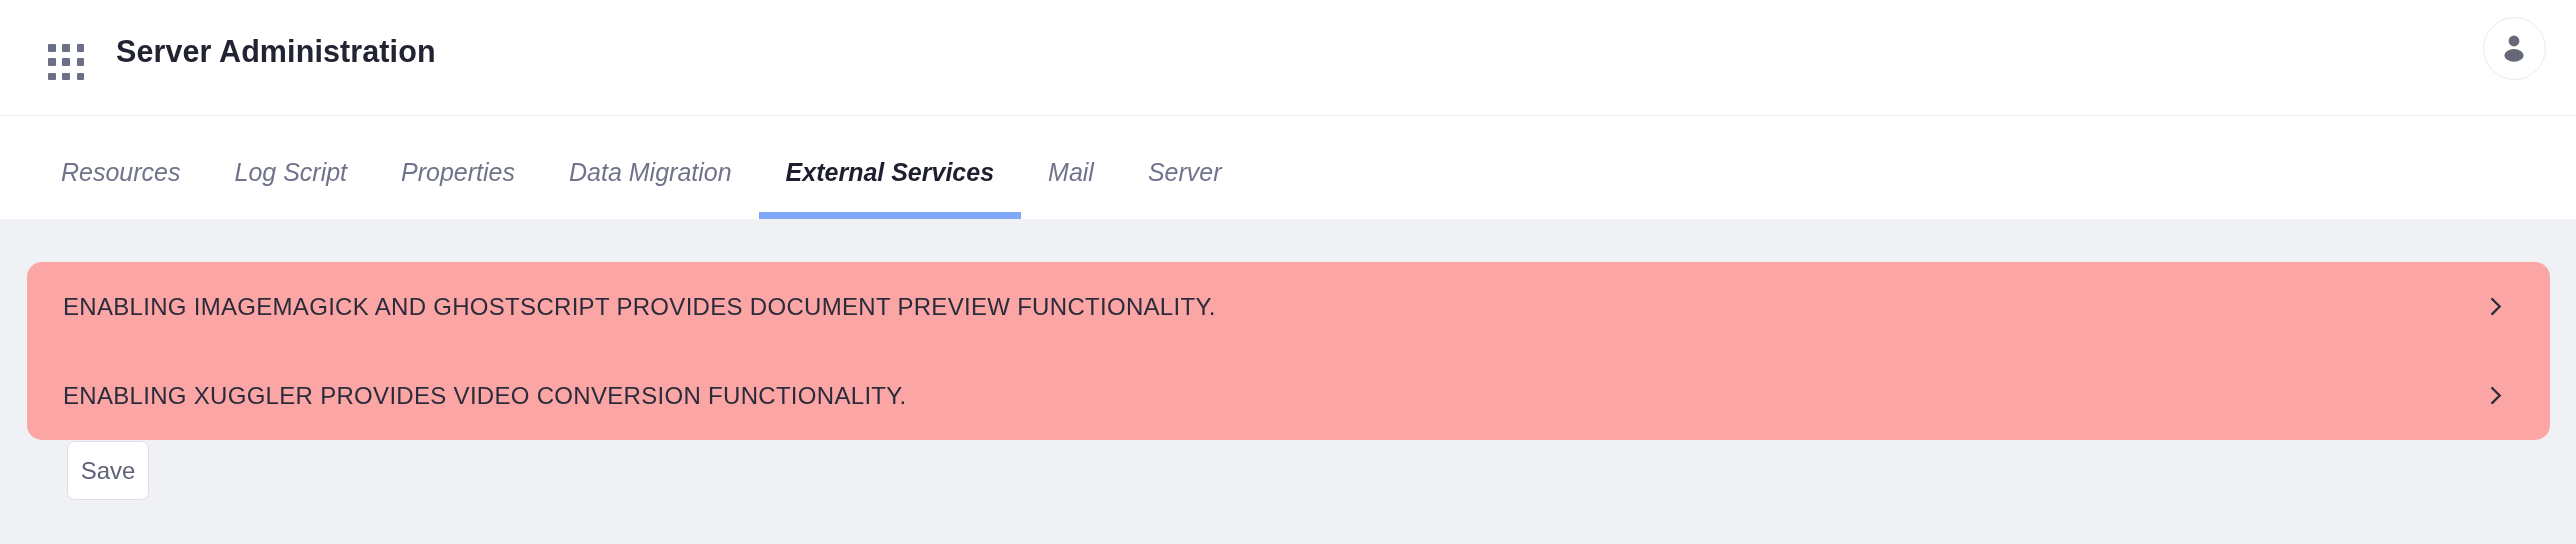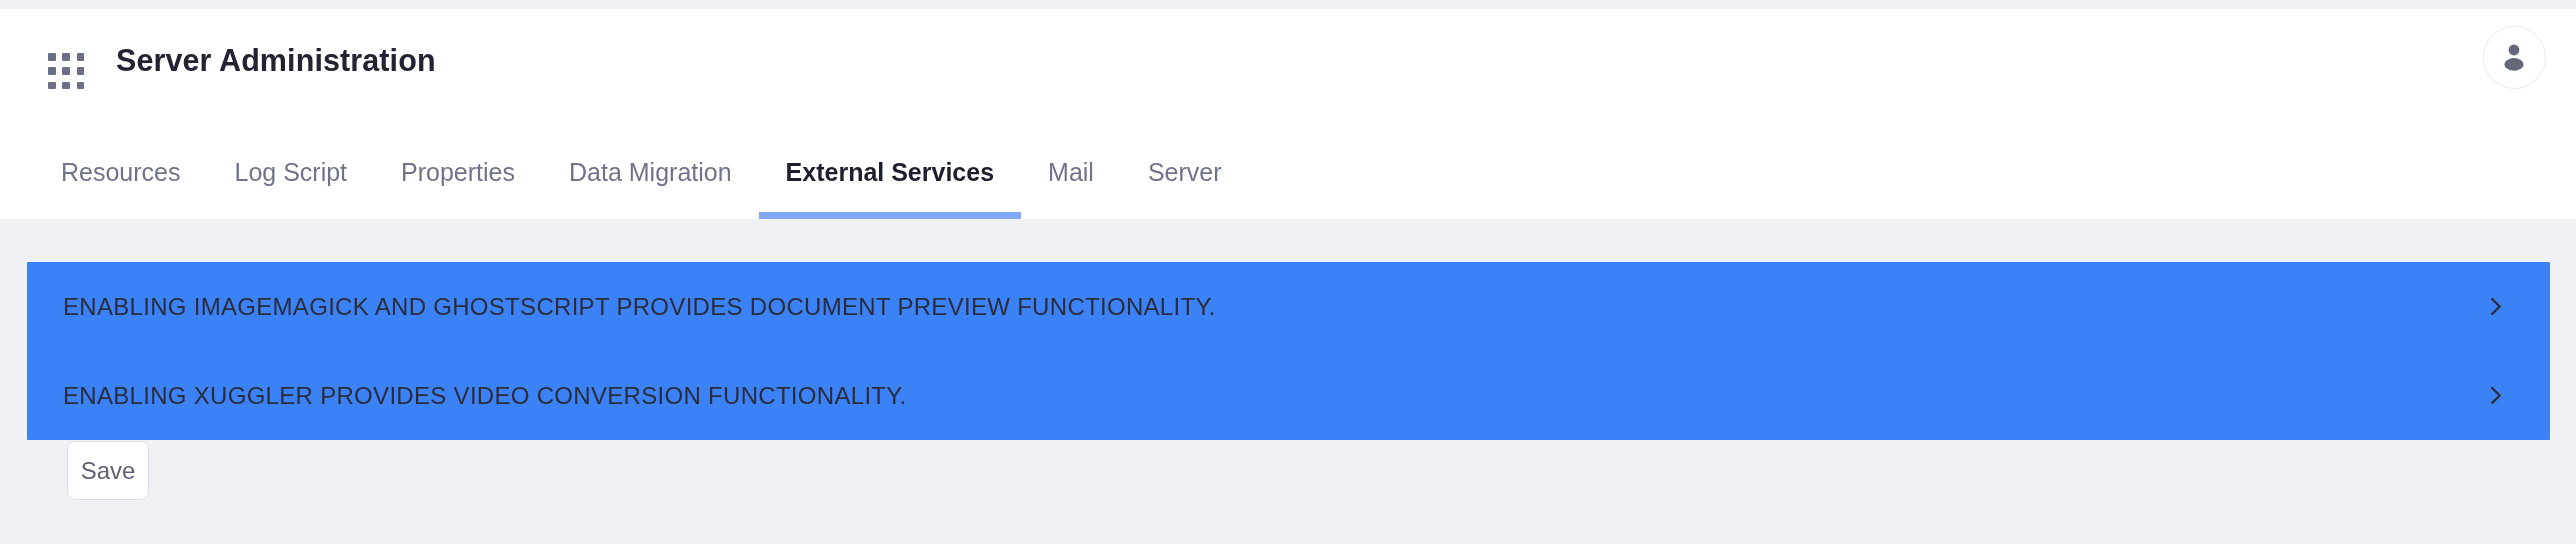--- a/index.html
+++ b/index.html
@@ -19,21 +19,21 @@
     position: relative;
     width: 2576px;
     height: 545px;
     background: #f0f1f5;
   }
 
   
   .header {
     position: absolute;
     left: 0;
-    top: 9px;
+    top: 0;
     width: 2576px;
     height: 116px;
     background: #ffffff;
     border-bottom: 1.9px solid #eef0f5;
     box-sizing: border-box;
   }
 
   .grid-icon {
     position: absolute;
     left: 48px;
@@ -99,20 +99,21 @@
   .tab {
     position: relative;
     height: 103px;
     padding: 42px 27px 0 27px;
     font-size: 25px;
     color: #70738a;
     font-weight: 400;
     white-space: nowrap;
     cursor: pointer;
     box-sizing: border-box;
+    font-style: italic;
   }
   .tab.active {
     color: #1e1f2e;
     font-weight: 700;
   }
   .tab.active::after {
     content: "";
     position: absolute;
     left: 0;
     right: 0;
@@ -121,22 +122,22 @@
     background: #81a8f6;
   }
 
   
   .panel {
     position: absolute;
     left: 27px;
     top: 262px;
     width: 2523px;
     height: 178px;
-    background: #3b82f6;
-    border-radius: 1px;
+    background: #fca5a5;
+    border-radius: 15px;
     box-sizing: border-box;
   }
 
   .row {
     position: relative;
     height: 89px;
     display: flex;
     align-items: center;
     padding: 0 36px 0 36px;
     box-sizing: border-box;

